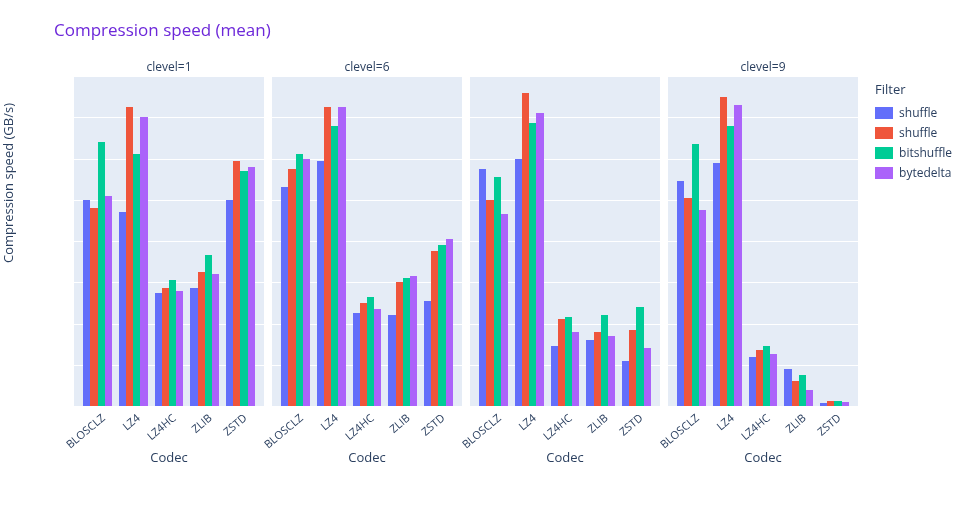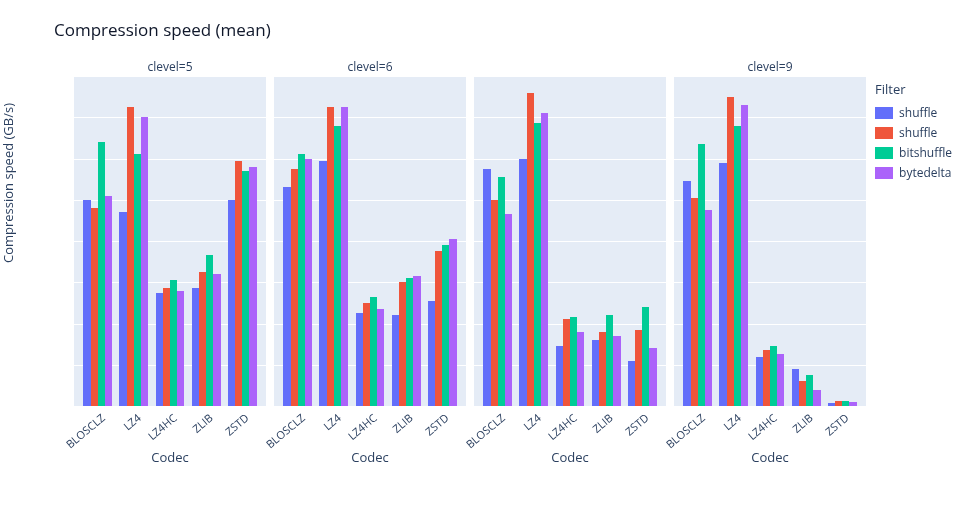--- a/index.html
+++ b/index.html
@@ -9,21 +9,21 @@
     height: 525px;
     background: #fff;
     font-family: "Open Sans", "Helvetica Neue", Arial, sans-serif;
     color: #2a3f5f;
   }
   .title {
     position: absolute;
     left: 54px;
     top: 18px;
     font-size: 17px;
-    color: #0f172a;
+    color: #6d28d9;
   }
   .legend {
     position: absolute;
     right: 20px;
     top: 80px;
     font-size: 12px;
     color: #2a3f5f;
   }
   .legend-title {
     font-size: 13px;
@@ -55,21 +55,21 @@
     top: 58px;
     width: 792px;
     height: 408px;
     display: flex;
   }
   .facet {
     flex: 1 1 0;
     position: relative;
     margin-right: 8px;
   }
-  .facet:last-child { margin-right: 0; }
+  .facet:last-child { margin-right: 8px; }
   .facet-title {
     position: absolute;
     top: 0;
     left: 0;
     right: 0;
     text-align: center;
     font-size: 12px;
     color: #2a3f5f;
   }
   .plot-area {
@@ -122,21 +122,21 @@
 </style>
 </head>
 <body>
 
 <div class="title">Compression speed (mean)</div>
 
 <div class="ylabel">Compression speed (GB/s)</div>
 
 <div class="facets">
     <div class="facet">
-      <div class="facet-title">clevel=5</div>
+      <div class="facet-title">clevel=1</div>
       <div class="plot-area">
         <div class="gridline" style="top: 87.5%;"></div>
         <div class="gridline" style="top: 75%;"></div>
         <div class="gridline" style="top: 62.5%;"></div>
         <div class="gridline" style="top: 50%;"></div>
         <div class="gridline" style="top: 37.5%;"></div>
         <div class="gridline" style="top: 25%;"></div>
         <div class="gridline" style="top: 12.5%;"></div>
         <div class="gridline" style="top: 0%;"></div>
         <div class="bars">

